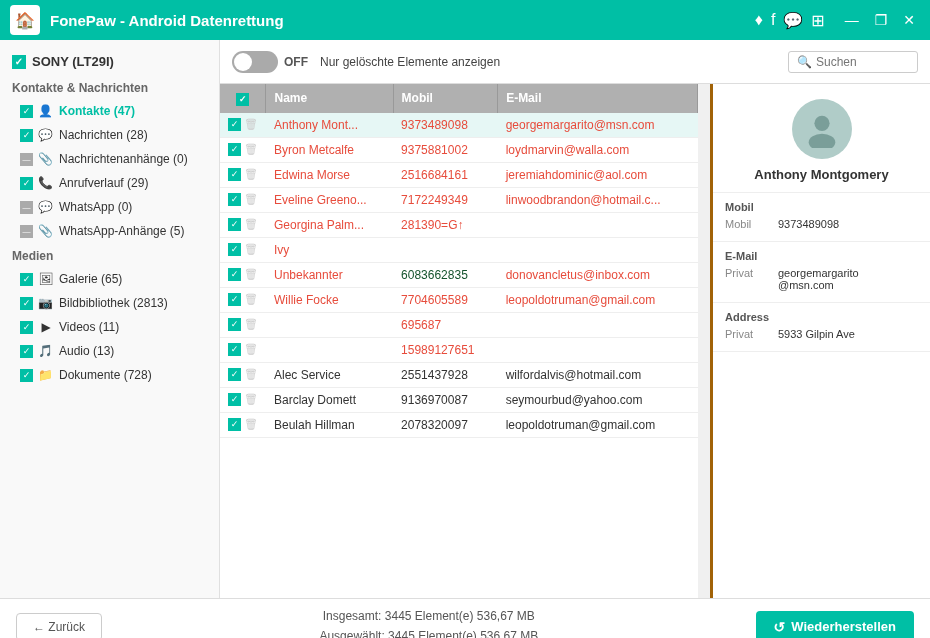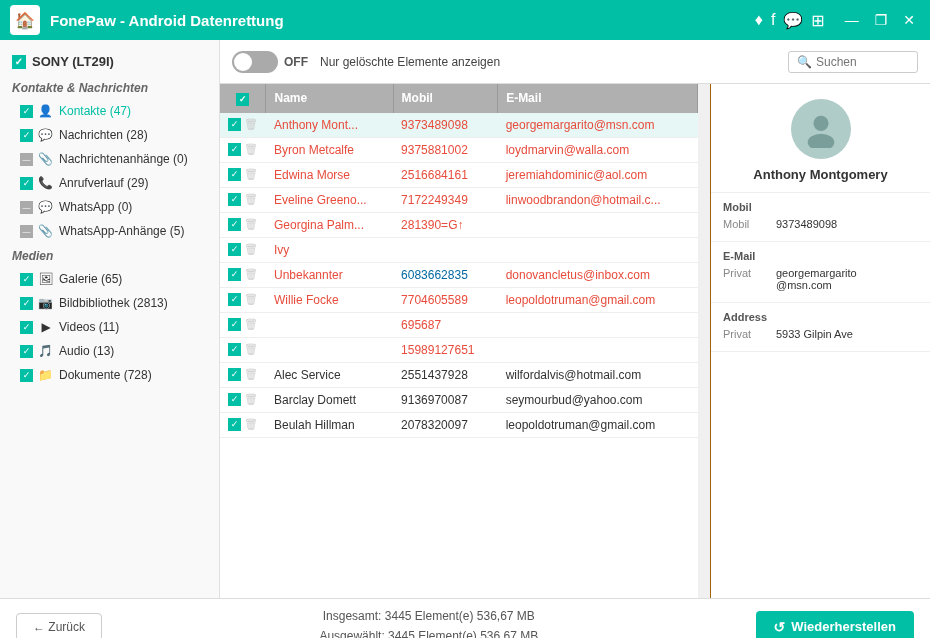--- a/index.html
+++ b/index.html
@@ -64,21 +64,21 @@
     }
     .sidebar-device .checkbox {
       width: 14px; height: 14px; border: 1px solid #00bfa5;
       background: #00bfa5; margin-right: 6px; display: inline-flex;
       align-items: center; justify-content: center; flex-shrink: 0;
     }
     .sidebar-device .checkbox::after { content: '✓'; color: white; font-size: 10px; }
 
     .sidebar-section-title {
       padding: 6px 12px 4px 12px;
-      font-size: 12px; color: #666; font-weight: bold; font-style: italic;
+      font-size: 12px; color: #666; font-weight: bold;
     }
     .sidebar-item {
       display: flex; align-items: center;
       padding: 4px 12px 4px 20px;
       font-size: 12px; color: #333;
       cursor: pointer;
     }
     .sidebar-item .si-checkbox {
       width: 13px; height: 13px; border: 1px solid #00bfa5;
       background: #00bfa5; margin-right: 5px; display: inline-flex;
@@ -89,21 +89,21 @@
     }
     .sidebar-item .si-checkbox::after { content: '✓'; color: white; font-size: 9px; }
     .sidebar-item .si-checkbox.partial::after { content: '—'; font-size: 8px; }
     .sidebar-item .si-icon {
       width: 16px; height: 16px; margin-right: 5px; flex-shrink: 0;
       display: flex; align-items: center; justify-content: center; font-size: 12px;
     }
     .sidebar-item .si-label {
       font-size: 12px;
     }
-    .sidebar-item .si-label.active { color: #00bfa5; font-weight: normal; }
+    .sidebar-item .si-label.active { color: #00bfa5; font-weight: bold; }
 
     
     .content-area {
       flex: 1;
       display: flex;
       flex-direction: column;
     }
     .toolbar {
       height: 44px;
       display: flex; align-items: center;
@@ -164,21 +164,21 @@
     }
     .row-check::after { content: '✓'; color: white; font-size: 9px; }
     .trash-icon {
       color: #ccc; font-size: 11px; cursor: pointer;
     }
 
     
     .detail-panel {
       width: 220px;
       background: white;
-      border-left: 1px solid #a16207;
+      border-left: 3px solid #a16207;
       overflow-y: auto;
       padding: 0;
     }
     .detail-avatar-area {
       display: flex; flex-direction: column; align-items: center;
       padding: 15px 10px 10px;
       border-bottom: 1px solid #eee;
     }
     .avatar-circle {
       width: 60px; height: 60px;
@@ -411,21 +411,21 @@
     <td style="color:#e74c3c;">Ivy</td>
     <td style="color:#e74c3c;"></td>
     <td style="color:#e74c3c;"></td>
   </tr>
               <tr>
     <td style="text-align:center;display:flex;align-items:center;justify-content:center;gap:3px;">
       <span class="row-check"></span>
       <span class="trash-icon">🗑</span>
     </td>
     <td style="color:#e74c3c;">Unbekannter</td>
-    <td style="color:#0369a1;">6083662835</td>
+    <td style="color:#14532d;">6083662835</td>
     <td style="color:#e74c3c;">donovancletus@inbox.com</td>
   </tr>
               <tr>
     <td style="text-align:center;display:flex;align-items:center;justify-content:center;gap:3px;">
       <span class="row-check"></span>
       <span class="trash-icon">🗑</span>
     </td>
     <td style="color:#e74c3c;">Willie Focke</td>
     <td style="color:#e74c3c;">7704605589</td>
     <td style="color:#e74c3c;">leopoldotruman@gmail.com</td>

